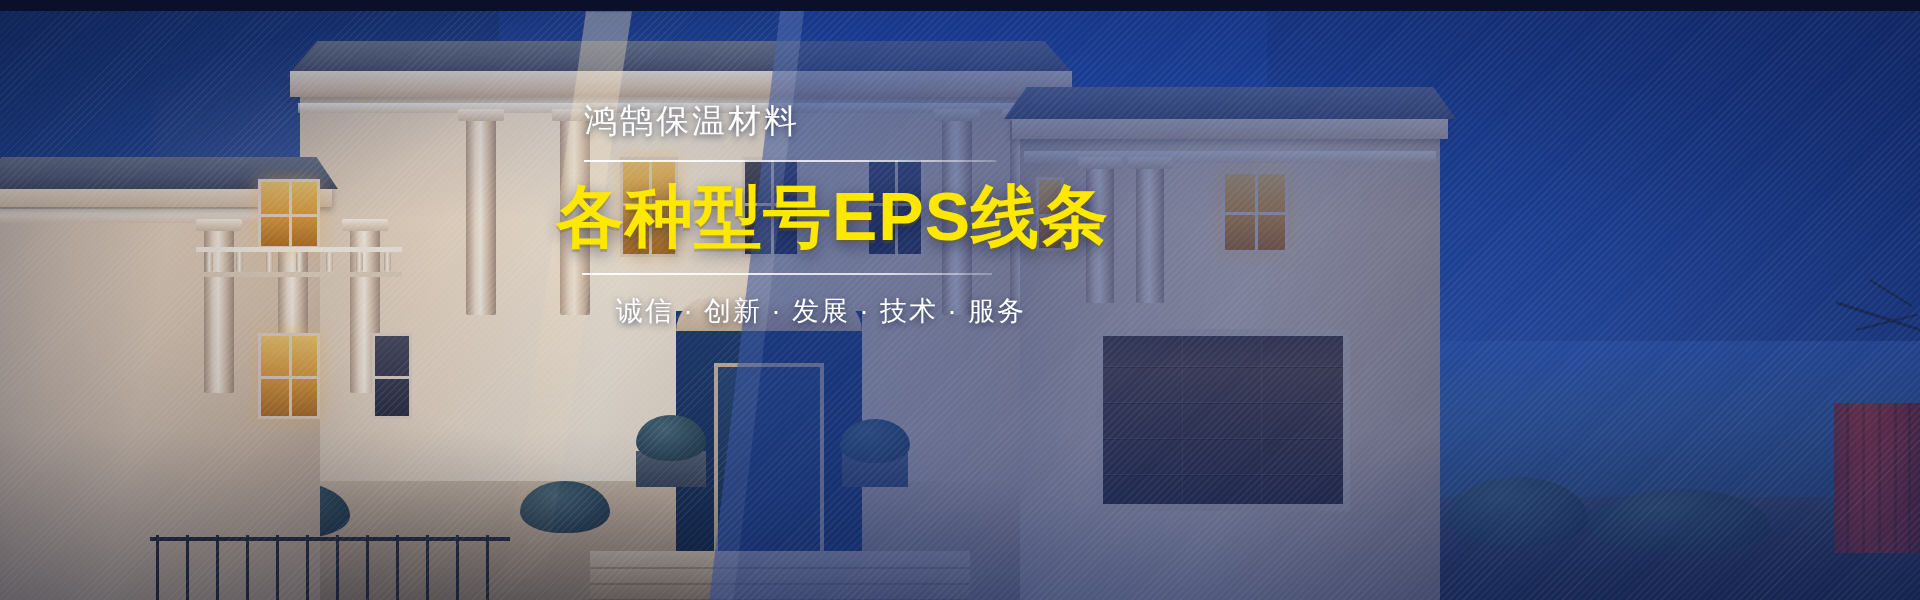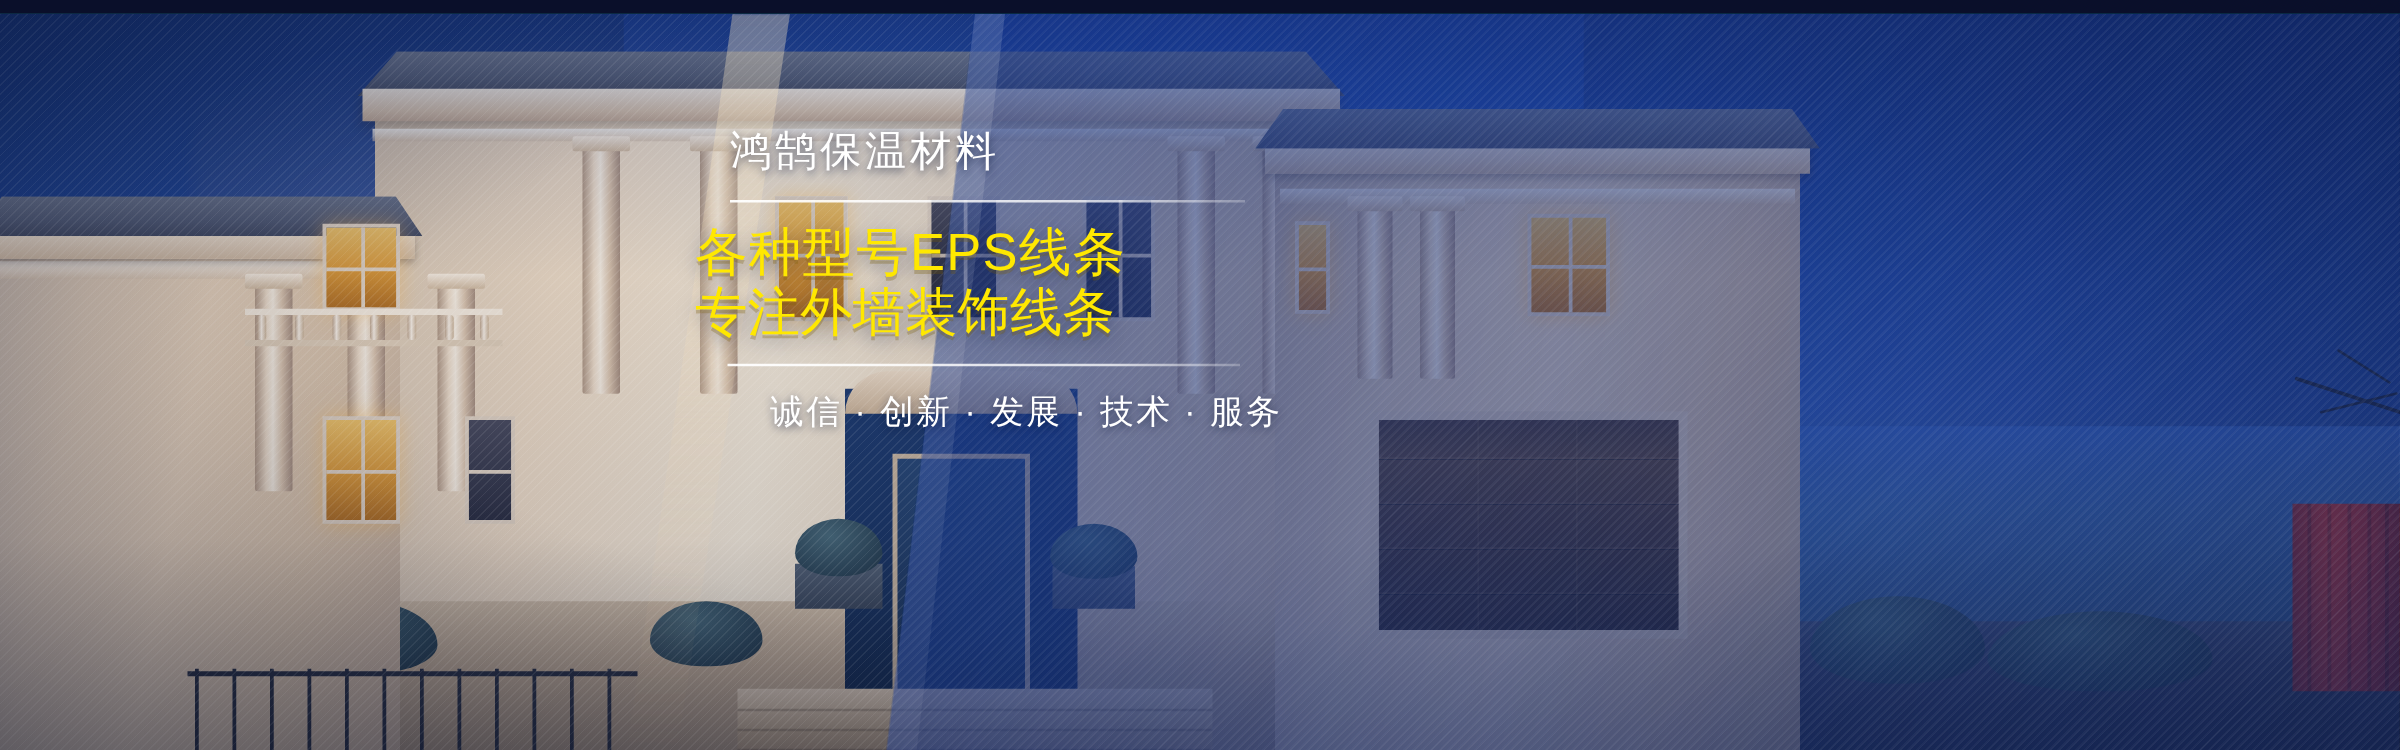--- a/index.html
+++ b/index.html
@@ -165,21 +165,21 @@
   .copy{position:absolute;left:556px;top:92px;width:470px;}
   .brand{
     color:#ffffff;font-size:33px;letter-spacing:3px;font-weight:400;
     line-height:1.1;text-shadow:0 2px 7px rgba(8,18,50,.65);
     padding-left:28px;
   }
   .rule{height:2px;background:linear-gradient(90deg,rgba(255,255,255,.95),rgba(255,255,255,.75) 75%,rgba(255,255,255,.25));
     margin:21px 0 16px 28px;width:412px;}
   .rule.lower{margin:18px 0 18px 26px;width:410px;}
   .head{
-    color:#ffe800;font-weight:normal;font-size:42px;line-height:1.13;
+    color:#ffe800;font-weight:bold;font-size:68px;line-height:1.13;
     letter-spacing:1px;white-space:nowrap;
     text-shadow:0 3px 0 rgba(120,90,0,.28), 0 5px 16px rgba(10,20,55,.55);
   }
   .head .l2{letter-spacing:0px;}
   .tag{
     color:#ffffff;font-size:27px;letter-spacing:2px;font-weight:400;
     text-shadow:0 2px 7px rgba(8,18,50,.6);padding-left:30px;white-space:nowrap;text-align:right;
   }
 </style>
 </head>
@@ -353,19 +353,18 @@
 
   <div class="panel"></div>
   <div class="panel-hatch"></div>
   <div class="panel-edge"></div>
 
   <div class="copy">
     <div class="brand">鸿鹄保温材料</div>
     <div class="rule"></div>
     <div class="head">
       <div class="l1">各种型号EPS线条</div>
-      <div class="l2">专注外墙装饰线条</div>
     </div>
     <div class="rule lower"></div>
     <div class="tag">诚信 · 创新 · 发展 · 技术 · 服务</div>
   </div>
 
 </div>
 
 </body></html>

